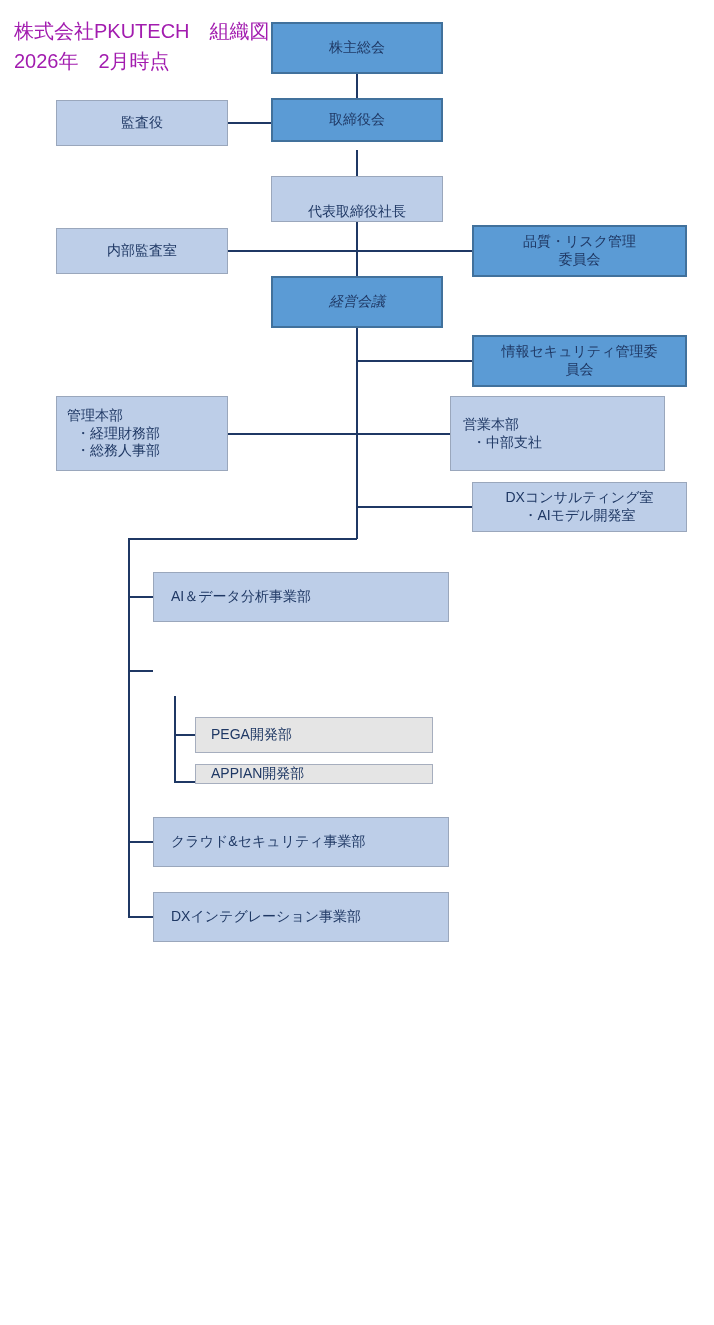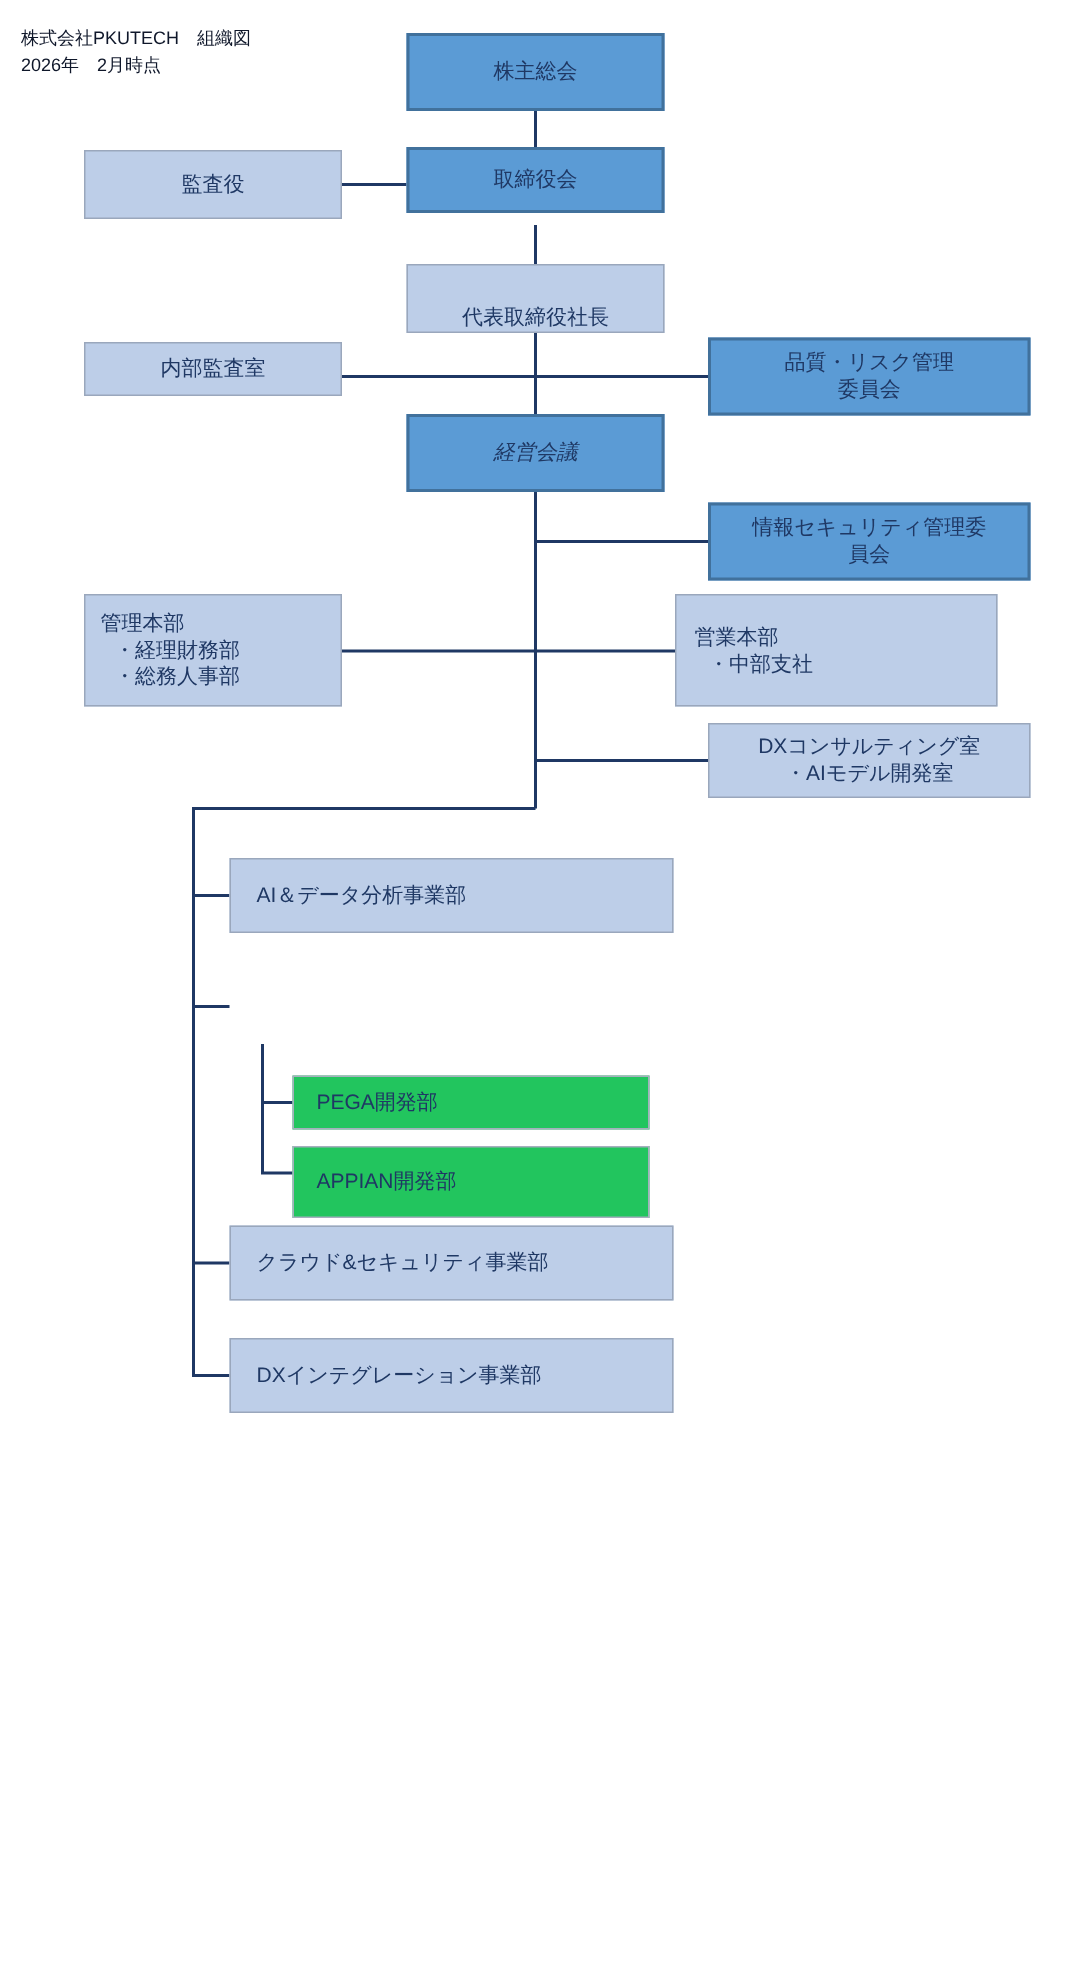--- a/index.html
+++ b/index.html
@@ -1,50 +1,50 @@
 <!DOCTYPE html>
 <html><head>
 <meta charset="utf-8">
 <style>
   html,body { margin:0; padding:0; background:#ffffff; }
   body { font-family:"Liberation Sans","DejaVu Sans",sans-serif; }
   .canvas { position:relative; width:714px; height:1325px; background:#ffffff; overflow:hidden; }
 
-  .title { position:absolute; left:14px; top:16px; font-size:12px; line-height:1.5; color:#0f172a; }
+  .title { position:absolute; left:14px; top:16px; font-size:20px; line-height:1.5; color:#a21caf; }
   .title .tline { white-space:pre; }
 
   .node { position:absolute; box-sizing:border-box; display:flex; flex-direction:column;
           justify-content:center; align-items:center; text-align:center;
           font-size:14px; line-height:1.26; color:#1F3864; }
   .node.dark  { background:#5B9BD5; border:2px solid #41719C; }
   .node.light { background:#BDCEE8; border:1px solid #9AA7BC; }
-  .node.white { background:#22c55e; border:1px solid #A6AEBE; }
+  .node.white { background:#e5e5e5; border:1px solid #A6AEBE; }
   .node.leftalign { align-items:flex-start; text-align:left; }
   .ln { white-space:pre; }
   .ln.sub { padding-left:9px; }
 
   .hline { position:absolute; height:2px; background:#1F3864; }
   .vline { position:absolute; width:2px;  background:#1F3864; }
 
   
   #n-shareholders       { left:271px; top:22px;  width:172px; height:52px; }
   #n-auditor            { left:56px;  top:100px; width:172px; height:46px; }
   #n-board              { left:271px; top:98px;  width:172px; height:44px; }
   #n-president          { left:271px; top:176px; width:172px; height:46px;justify-content:flex-end; }
-  #n-internal-audit     { left:56px;  top:228px; width:172px; height:36px; }
+  #n-internal-audit     { left:56px;  top:228px; width:172px; height:46px; }
   #n-quality-risk       { left:472px; top:225px; width:215px; height:52px; }
   #n-management-meeting { left:271px; top:276px; width:172px; height:52px;font-style:italic; }
   #n-infosec            { left:472px; top:335px; width:215px; height:52px; }
   #n-admin-hq           { left:56px;  top:396px; width:172px; height:75px; padding-left:10px; }
   #n-sales-hq           { left:450px; top:396px; width:215px; height:75px; padding-left:12px; }
   #n-dx-consulting      { left:472px; top:482px; width:215px; height:50px; }
   #n-ai-data            { left:153px; top:572px; width:296px; height:50px; padding-left:17px; }
   #n-digital-solution   { left:153px; top:646px; width:296px; height:50px; padding-left:17px; }
   #n-pega               { left:195px; top:717px; width:238px; height:36px; padding-left:15px; }
-  #n-appian             { left:195px; top:764px; width:238px; height:48px; padding-left:15px; }
+  #n-appian             { left:195px; top:764px; width:238px; height:20px; padding-left:15px; }
   #n-cloud-security     { left:153px; top:817px; width:296px; height:50px; padding-left:17px; }
   #n-dx-integration     { left:153px; top:892px; width:296px; height:50px; padding-left:17px; }
 
   
   #c-shareholders-board   { left:356px; top:74px;  height:24px; }
   #c-auditor-board        { left:228px; top:122px; width:43px; }
   #c-board-president      { left:356px; top:150px; height:26px; }
   #c-president-keiei      { left:356px; top:222px; height:54px; }
   #c-internalaudit-row    { left:228px; top:250px; width:244px; }
   #c-keiei-down           { left:356px; top:328px; height:211px; }

